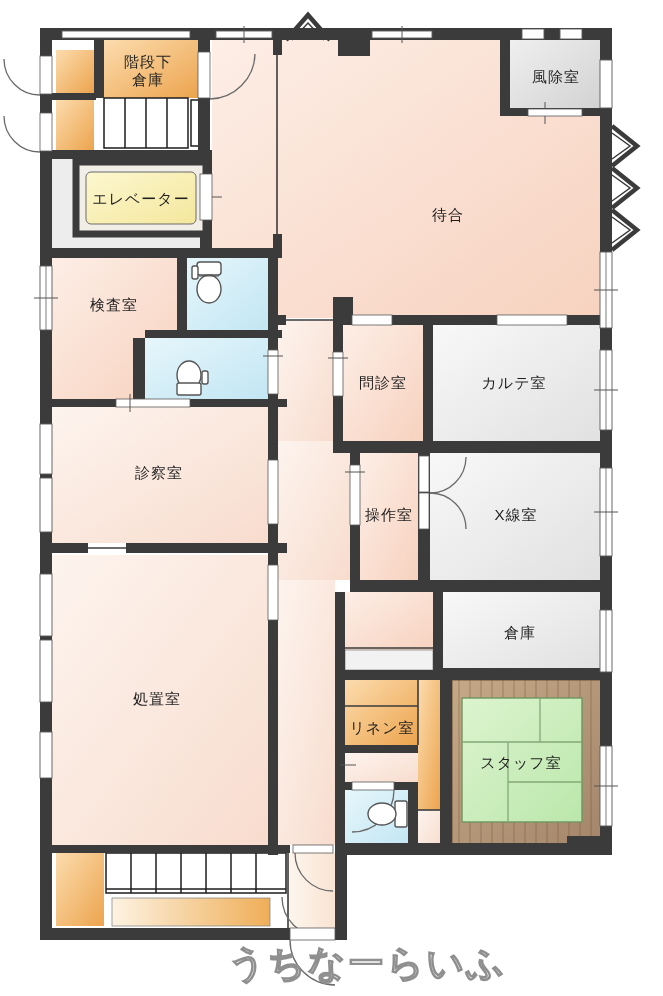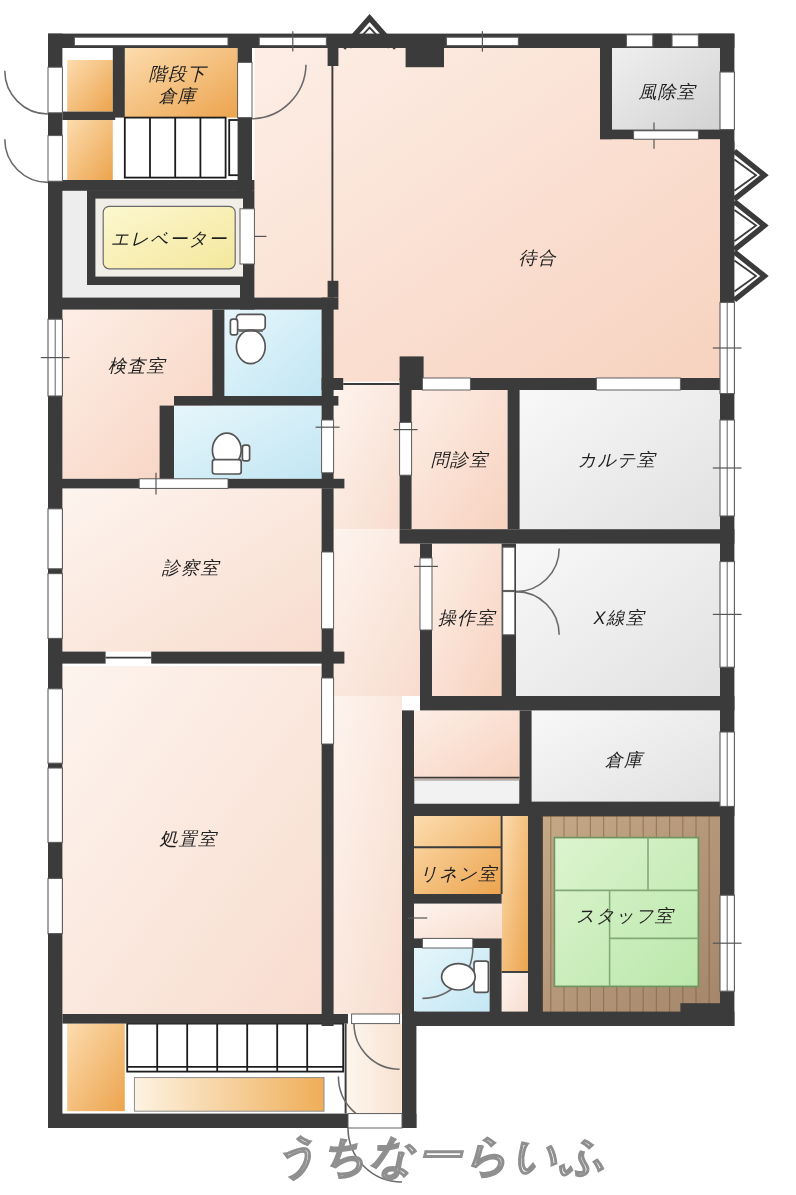--- a/index.html
+++ b/index.html
@@ -1,17 +1,17 @@
 <!DOCTYPE html>
 <html><head>
 <meta charset="utf-8">
 <style>
   html,body{margin:0;padding:0;background:#ffffff;}
   #plan-wrap{position:relative;width:663px;height:996px;background:#ffffff;
-    font-family:"Liberation Sans","DejaVu Sans",sans-serif;font-style:italic;}
+    font-family:"Liberation Sans","DejaVu Sans",sans-serif;}
   svg{display:block;}
   .rm{font-family:"Liberation Sans","DejaVu Sans",sans-serif;font-size:15px;fill:#1f1f1f;letter-spacing:1px;}
   .wall{fill:#3b3b3b;}
   .thin{stroke:#3b3b3b;stroke-width:1.6;fill:none;}
   .win{fill:#ffffff;stroke:#5a5a5a;stroke-width:0.9;}
   .winline{stroke:#5a5a5a;stroke-width:0.8;}
   .doorgap{fill:#ffffff;stroke:#5a5a5a;stroke-width:0.8;}
   .arc{fill:none;stroke:#6a6a6a;stroke-width:1.3;}
   .fixture{fill:#ffffff;stroke:#555;stroke-width:1.4;}
   .stairline{stroke:#1c1c1c;stroke-width:1.5;fill:none;}

